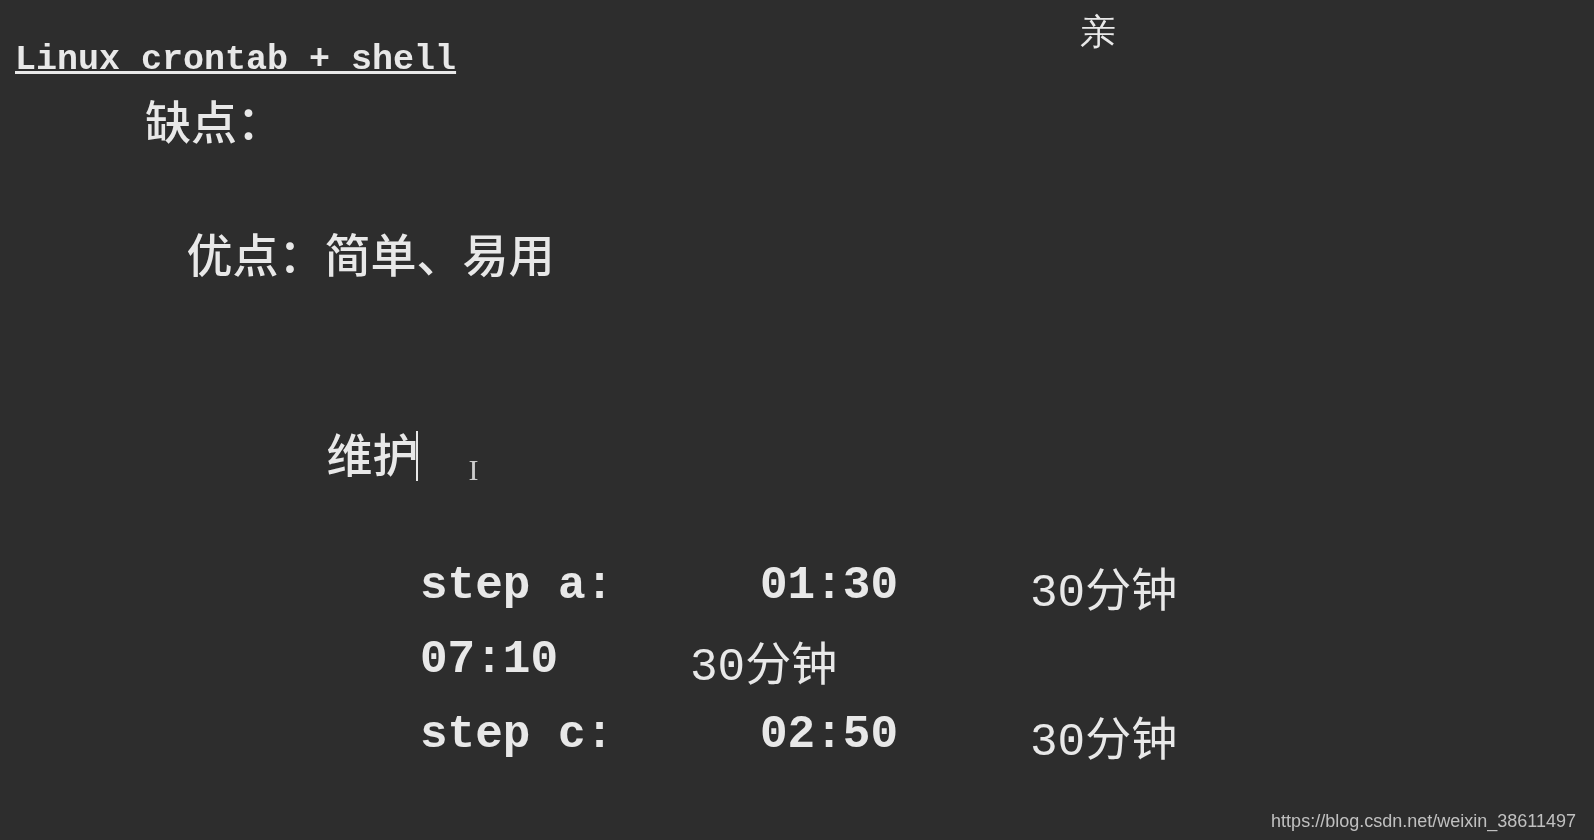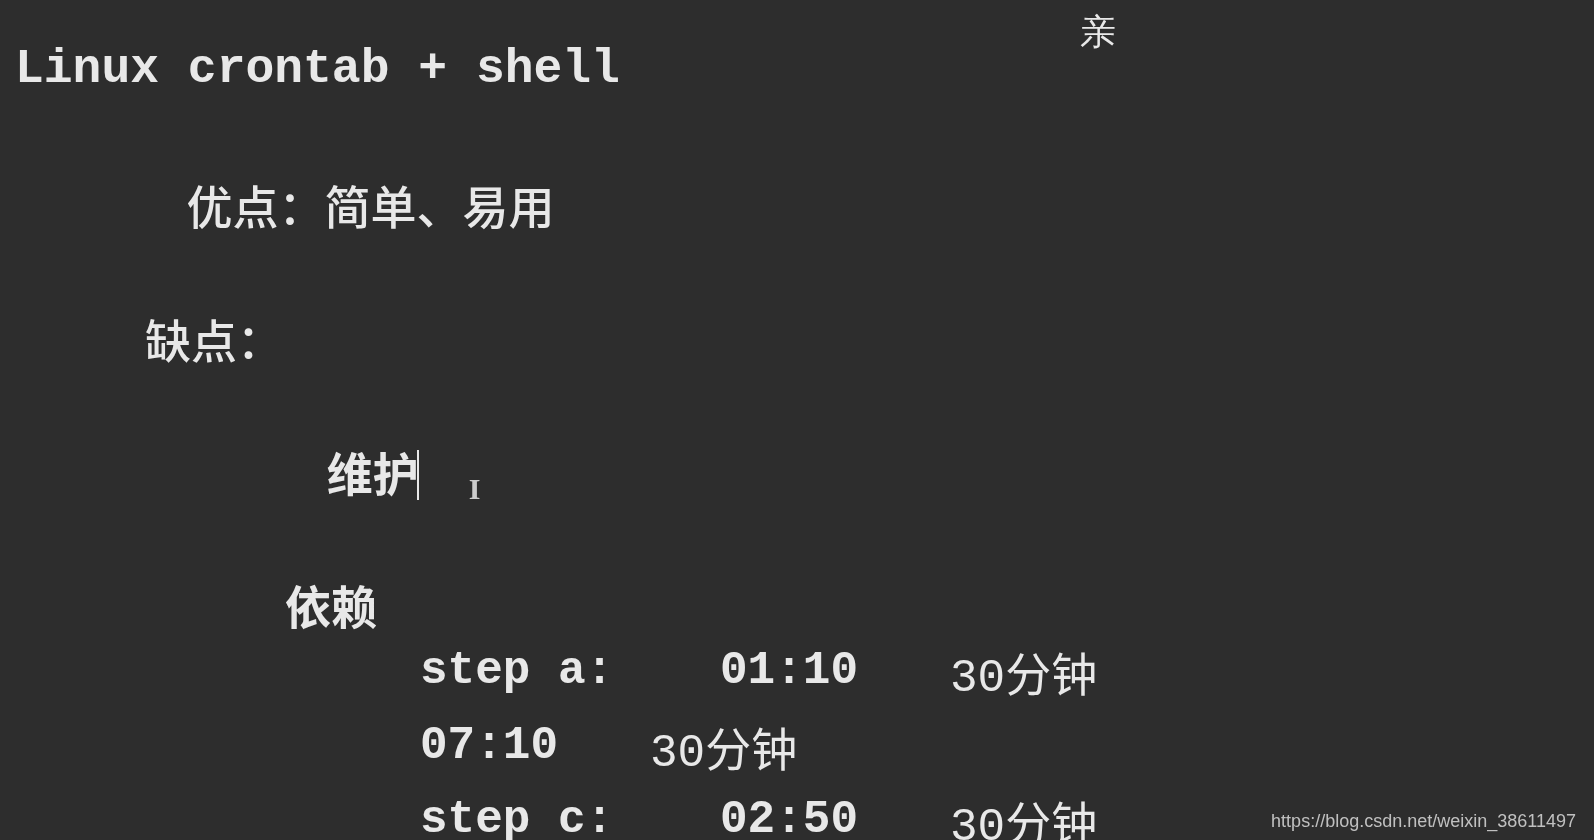--- a/index.html
+++ b/index.html
@@ -25,30 +25,30 @@
       white-space: pre;
       font-weight: 500;
     }
     .cjk {
       font-family: "Microsoft YaHei", "SimHei", "Noto Sans CJK SC", sans-serif;
     }
     .mono {
       font-family: "Courier New", Consolas, monospace;
     }
     .title-line {
-      font-size: 48px;
+      font-size: 35px;
       font-family: "Courier New", Consolas, monospace;
       font-weight: bold;
+      text-decoration: underline;
     }
     .indent1 {
       padding-left: 130px;
     }
     .indent2 {
       padding-left: 270px;
-      font-weight: bold;
     }
     .cursor {
       display: inline-block;
       width: 2px;
       height: 50px;
       background-color: #e8e8e8;
       vertical-align: middle;
       margin-left: -2px;
       position: relative;
       top: -4px;
@@ -77,20 +77,21 @@
       font-size: 18px;
       color: #c0c0c0;
       font-family: Arial, sans-serif;
       text-align: right;
     }
     .step-row {
       display: flex;
       font-size: 46px;
       line-height: 1.45;
       padding-left: 405px;
+      gap: 40px;
     }
     .step-label {
       font-family: "Courier New", Consolas, monospace;
       width: 300px;
       font-weight: bold;
     }
     .step-time {
       font-family: "Courier New", Consolas, monospace;
       width: 230px;
       font-weight: bold;
@@ -104,35 +105,34 @@
     }
   </style>
 </head>
 <body>
 
 <div class="top-char cjk">亲</div>
 
 <div class="content">
   <div class="line title-line">Linux crontab + shell</div>
 
+  <div class="line cjk indent1">缺点：</div>
+
   <div class="line cjk indent1">
     <span>优点：</span><span>简单、易用</span>
   </div>
-
-  <div class="line cjk indent1">缺点：</div>
 
   <div class="line cjk indent2">
     <span>维护</span><span class="cursor"></span><span class="ibeam">I</span>
   </div>
 
-  <div class="line cjk indent2">依赖</div>
 
   <div class="step-row">
     <span class="step-label">step a:</span>
-    <span class="step-time">01:10</span>
+    <span class="step-time">01:30</span>
     <span class="step-dur"><span class="mono">30</span><span class="cjk">分钟</span></span>
   </div>
 
   <div class="step-row">
     <span class="step-time">07:10</span>
     <span class="step-dur"><span class="mono">30</span><span class="cjk">分钟</span></span>
   </div>
 
   <div class="step-row">
     <span class="step-label">step c:</span>

